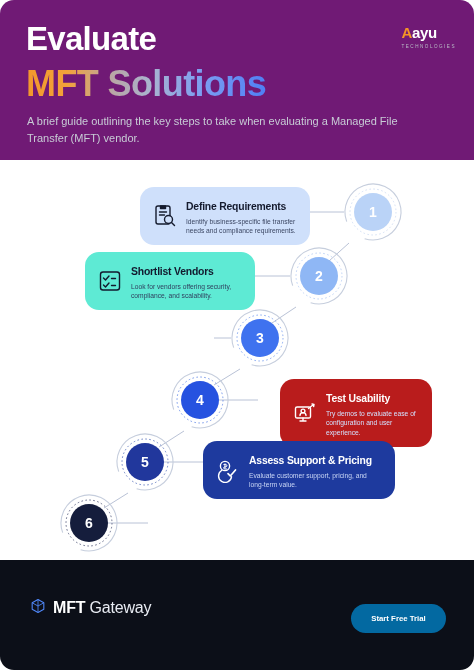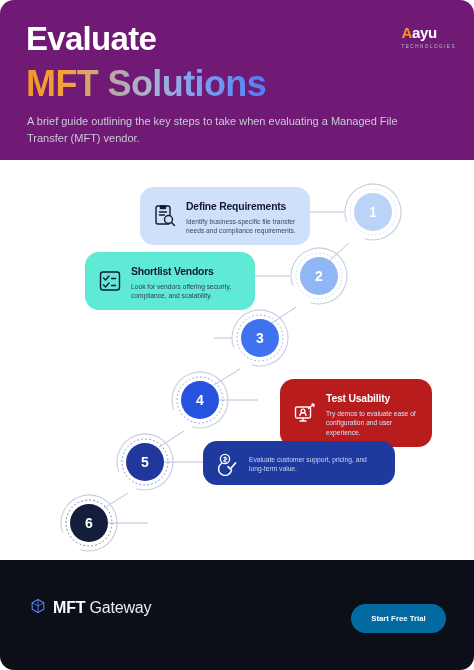--- a/index.html
+++ b/index.html
@@ -182,20 +182,21 @@
     <div class="card c5">
       <span class="ico">
         <svg viewBox="0 0 26 26" fill="none" stroke="#ffffff" stroke-width="1.4" stroke-linecap="round" stroke-linejoin="round">
           <circle cx="10" cy="9" r="4.6"></circle>
           <path d="M10 6.8 v4.4 M8.8 7.6 h2 a1.1 1.1 0 0 1 0 2.2 h-1 a1.1 1.1 0 0 0 0 2.2 h2" stroke-width="1"></path>
           <path d="M6.5 13.5 a6.5 6.5 0 1 0 10 6.3"></path>
           <path d="M13 16.6 l2.3 2.4 l5.2 -6" stroke-width="1.7"></path>
         </svg>
       </span>
       <span class="txt">
+        <span class="t">Assess Support &amp; Pricing</span>
         <span class="d" style="display:block">Evaluate customer support, pricing, and long-term value.</span>
       </span>
     </div>
     <div class="num n5">5</div>
 
     <div class="num n6">6</div>
 
   </div>
 
   <div class="footer">

